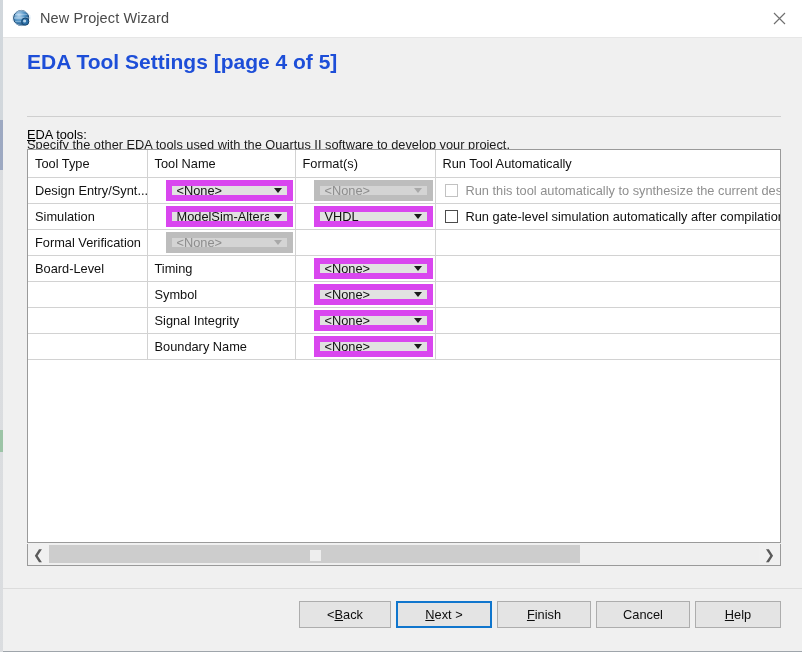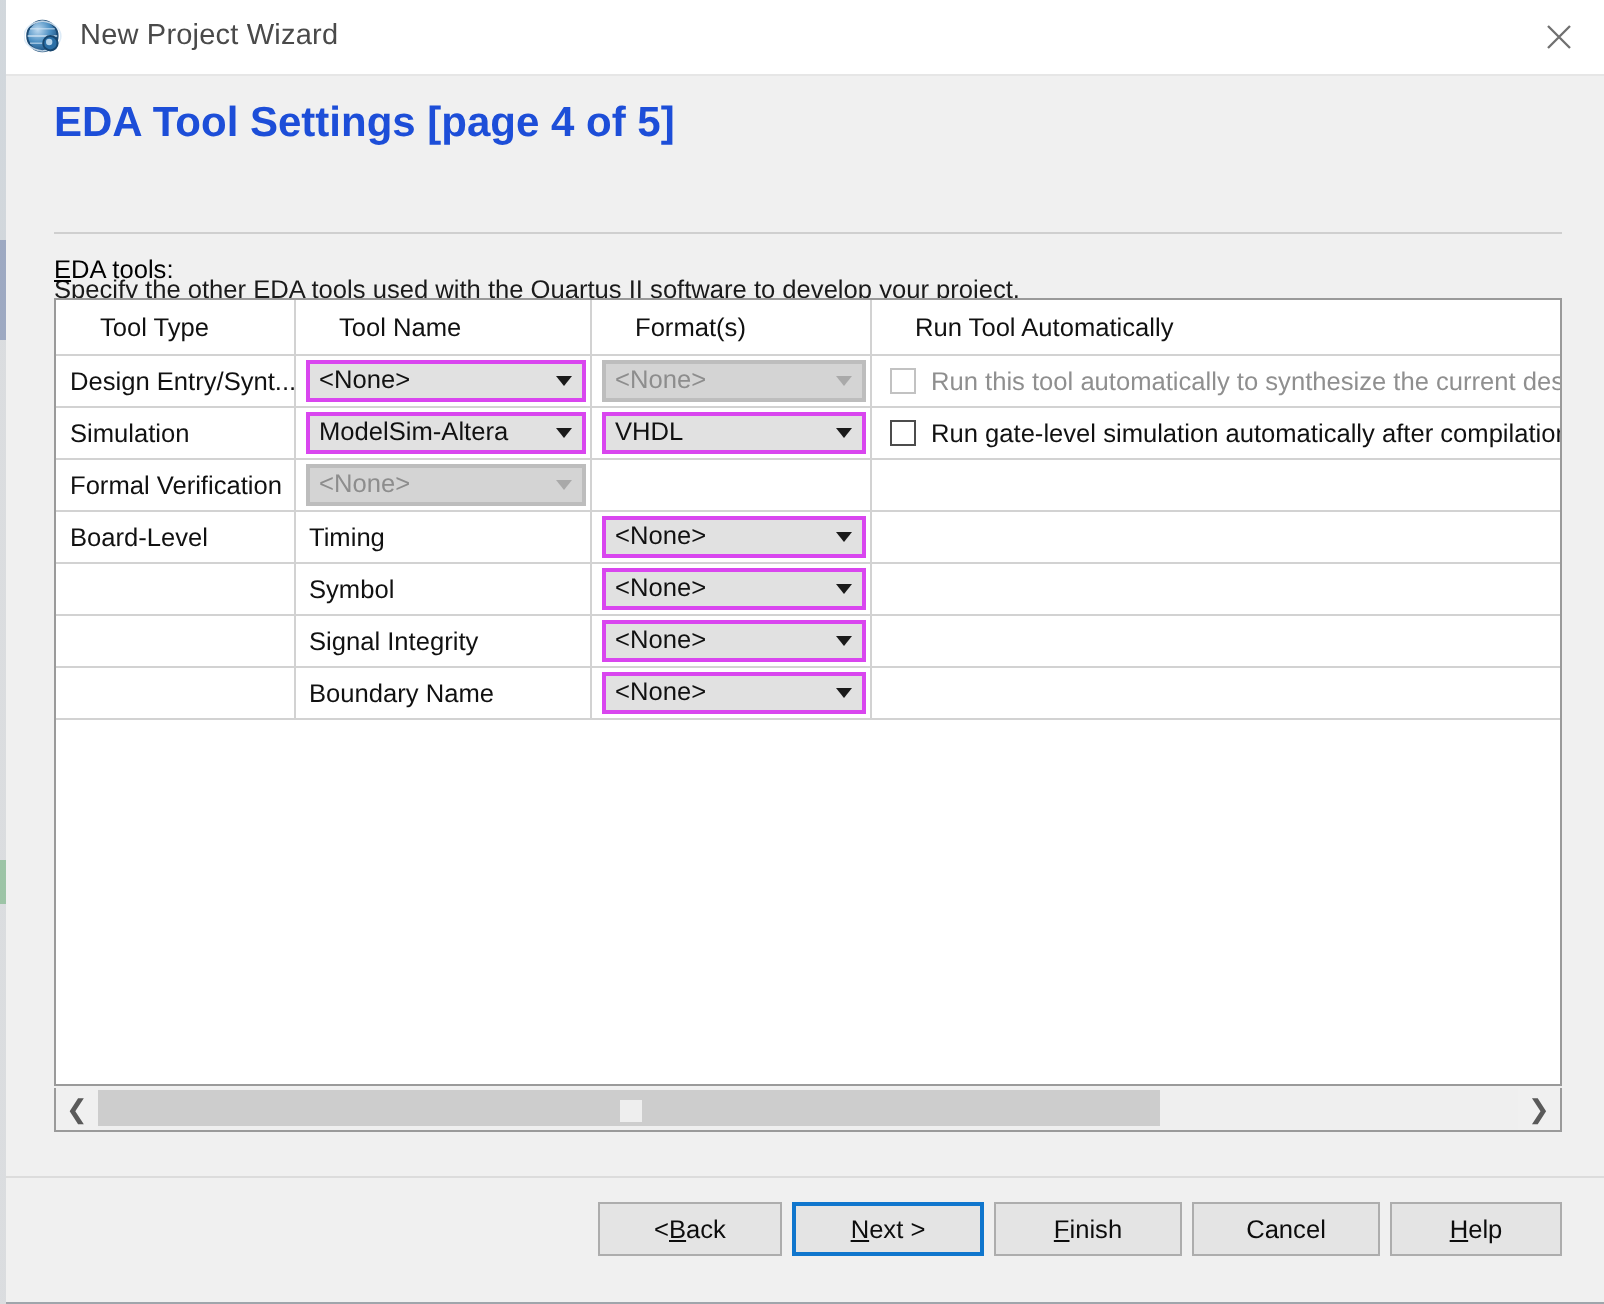--- a/index.html
+++ b/index.html
@@ -138,31 +138,32 @@
   .grid tr.header td {
     border-bottom: 1px solid #d2d2d2;
     height: 27px;
   }
   .grid .c-tooltype { width: 119px; }
   .grid .c-toolname { width: 148px; }
   .grid .c-format   { width: 140px; }
   .grid .c-run      { width: 523px; border-right: 1px solid #d2d2d2; }
 
   .cell-txt { padding-left: 7px; }
-  .hdr-txt  { padding-left: 22px; }
+  .hdr-txt  { padding-left: 7px; }
 
   
   .combo {
     position: relative;
-    margin: 2px 2px 2px 5px;
+    margin: 2px 2px 2px 18px;
     height: 21px;
     background: #e1e1e1;
-    border: 2px solid #d946ef;
+    border: 6px solid #d946ef;
     box-sizing: border-box;
     display: flex;
+    align-items: center;
     cursor: default;
   }
   .combo .val {
     padding-left: 5px;
     font-size: 12.8px;
     color: #111;
     flex: 1;
     overflow: hidden;
     white-space: nowrap;
   }

